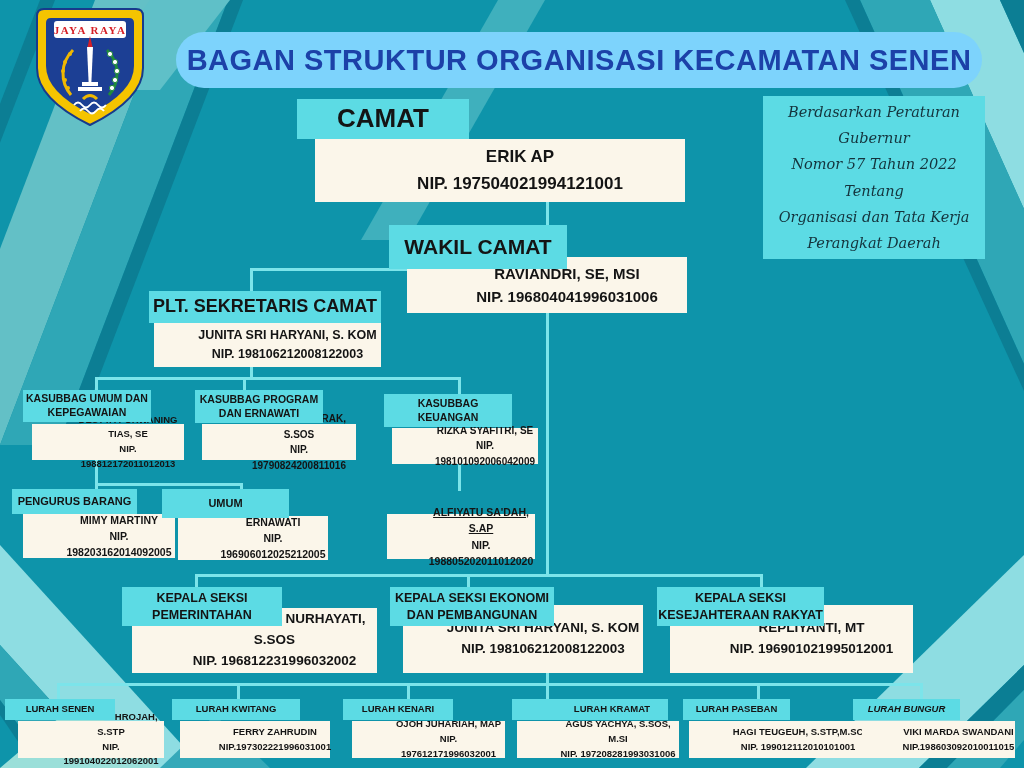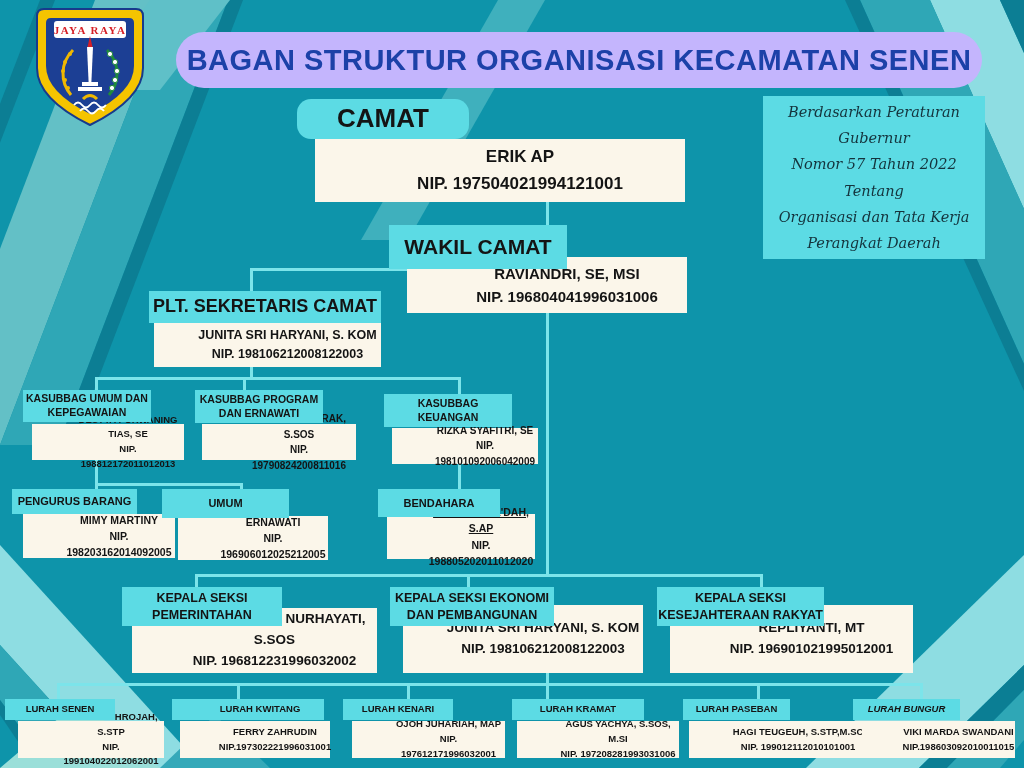--- a/index.html
+++ b/index.html
@@ -8,29 +8,29 @@
   svg.decor{position:absolute;left:0;top:0;z-index:0;}
   
   .ln{position:absolute;display:block;background:#7ce4ea;z-index:1;}
   .nbx{position:absolute;background:#fbf6ea;z-index:2;display:flex;flex-direction:column;
        align-items:center;justify-content:center;text-align:center;font-weight:bold;}
   .hdr{position:absolute;background:#5cdbe4;z-index:3;display:flex;flex-direction:column;
        align-items:center;justify-content:center;text-align:center;font-weight:bold;}
   .tl{display:block;line-height:1.3;}
   .nm,.nip{line-height:1.55;padding-left:40px;}
   
-  #titlebox{position:absolute;left:176px;top:32px;width:806px;height:56px;background:#c4b5fd;
+  #titlebox{position:absolute;left:176px;top:32px;width:806px;height:56px;background:#7dd3fc;
             border-radius:28px;z-index:3;display:flex;align-items:center;justify-content:center;}
   #titlebox span{color:#1c41a8;font-weight:bold;font-size:29px;letter-spacing:.5px;}
   #logo{position:absolute;left:34px;top:6px;z-index:3;}
   #note{position:absolute;left:763px;top:96px;width:222px;height:163px;background:#5cdbe4;z-index:3;
         display:flex;flex-direction:column;align-items:center;justify-content:center;text-align:center;
         font-family:"DejaVu Serif",serif;font-style:italic;font-size:14.5px;line-height:1.8;color:#14333c;}
   
-  #camat-h{left:297px;top:99px;width:172px;height:40px;font-size:26px;border-radius:14px;}
+  #camat-h{left:297px;top:99px;width:172px;height:40px;font-size:26px;}
   #camat-n{left:315px;top:139px;width:370px;height:63px;font-size:17px;}
   #wakil-h{left:389px;top:225px;width:178px;height:44px;font-size:21px;}
   #wakil-n{left:407px;top:257px;width:280px;height:56px;font-size:15px;}
   #sek-h{left:149px;top:291px;width:232px;height:32px;font-size:18px;}
   #sek-n{left:154px;top:323px;width:227px;height:44px;font-size:12.5px;}
   #ku-h{left:23px;top:390px;width:128px;height:32px;font-size:10.5px;}
   #ku-n{left:32px;top:424px;width:152px;height:36px;font-size:9.5px;}
   #kp-h{left:195px;top:390px;width:128px;height:33px;font-size:10.5px;}
   #kp-n{left:202px;top:424px;width:154px;height:36px;font-size:10px;}
   #kk-h{left:384px;top:394px;width:128px;height:33px;font-size:10.5px;}
@@ -44,23 +44,23 @@
   #bd-n .nm{text-decoration:underline;}
   #sp-h{left:122px;top:587px;width:160px;height:39px;font-size:12.5px;}
   #sp-n{left:132px;top:608px;width:245px;height:65px;font-size:13.5px;}
   #se-h{left:390px;top:587px;width:164px;height:39px;font-size:12.5px;}
   #se-n{left:403px;top:605px;width:240px;height:68px;font-size:13.5px;}
   #sk-h{left:657px;top:587px;width:167px;height:39px;font-size:12.5px;}
   #sk-n{left:670px;top:605px;width:243px;height:68px;font-size:13.5px;}
   .lh{height:21px;font-size:9.5px;top:699px;}
   .lnb{top:721px;height:37px;font-size:9.5px;}
   #l1-h{left:5px;width:110px;}  #l1-n{left:18px;width:146px;}
-  #l2-h{left:172px;width:128px;padding-left:24px;}#l2-n{left:180px;width:150px;}
+  #l2-h{left:172px;width:128px;}#l2-n{left:180px;width:150px;}
   #l3-h{left:343px;width:110px;}#l3-n{left:352px;width:153px;}
-  #l4-h{left:512px;width:132px;}#l4-n{left:517px;width:162px;}
+  #l4-h{left:512px;width:112px;padding-left:44px;}#l4-n{left:517px;width:162px;}
   #l5-h{left:683px;width:107px;}#l5-n{left:689px;width:178px;}
   #l6-h{left:853px;width:107px;font-style:italic;}#l6-n{left:862px;width:153px;}
 </style>
 </head>
 <body>
 
 <div id="stage">
 
   <svg class="decor" width="1024" height="768" viewBox="0 0 1024 768">
     <polygon points="95,0 170,0 0,445 -75,445" fill="#63c0c6"></polygon>
@@ -206,23 +206,20 @@
   </div>
 
   <div class="hdr" id="pk-h">
     <span class="tl">UMUM</span>
   </div>
   <div class="nbx" id="pk-n">
     <div class="nm">ERNAWATI</div>
     <div class="nip">NIP. 196906012025212005</div>
   </div>
 
-  <div class="hdr" id="bd-h">
-    <span class="tl">BENDAHARA</span>
-  </div>
   <div class="nbx" id="bd-n">
     <div class="nm">ALFIYATU SA'DAH, S.AP</div>
     <div class="nip">NIP. 198805202011012020</div>
   </div>
 
   <div class="hdr" id="sp-h">
     <span class="tl">KEPALA SEKSI</span>
     <span class="tl">PEMERINTAHAN</span>
   </div>
   <div class="nbx" id="sp-n">

